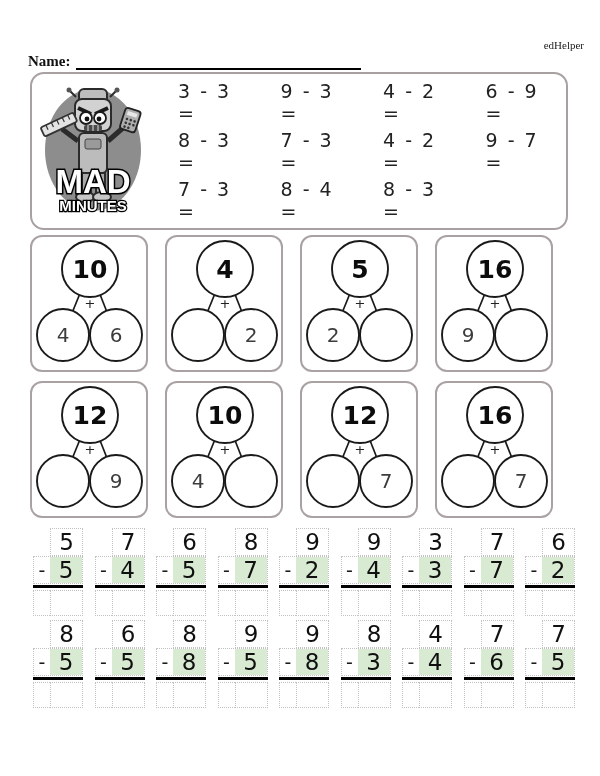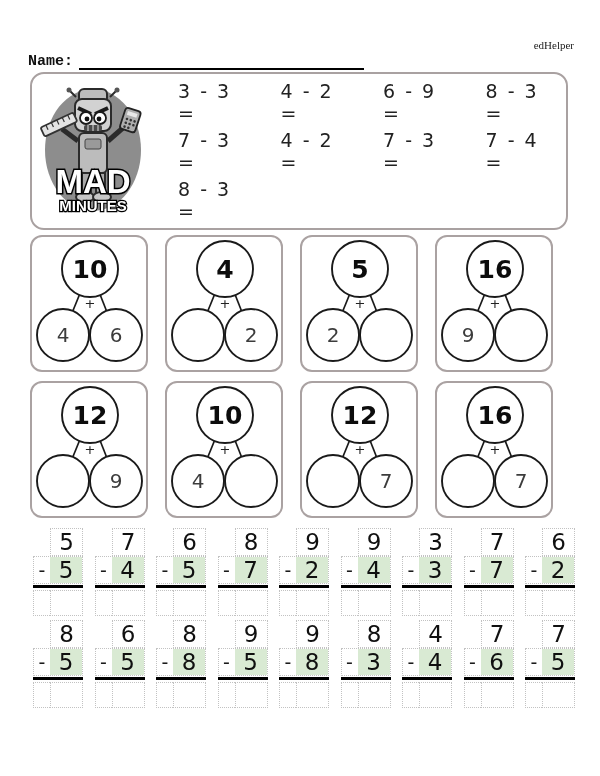--- a/index.html
+++ b/index.html
@@ -2,25 +2,25 @@
 <html><head>
 <meta charset="utf-8">
 <style>
   * { margin:0; padding:0; box-sizing:border-box; }
   html,body { background:#fff; }
   .page {
     position:relative; width:600px; height:776px; background:#fff;
     font-family:"Liberation Sans", sans-serif; color:#111; overflow:hidden;
   }
   .brand {
-    position:absolute; top:39px; right:26px;
+    position:absolute; top:39px; right:16px;
     font-family:"Liberation Serif", serif; font-size:11px; color:#222;
   }
   .name-row { position:absolute; top:53px; left:28px; display:flex; align-items:flex-end; }
-  .name-label { font-family:Liberation Mono, monospace; font-weight:bold; font-size:15px;text-align:center; }
+  .name-label { font-family:Liberation Serif, serif; font-weight:bold; font-size:15px;text-align:center; }
   .name-line { display:inline-block; width:285px; border-bottom:2px solid #000; height:14px; margin-left:6px; }
 
   
   .top-box {
     position:absolute; left:30px; top:72px; width:538px; height:158px;
     border:2px solid #a9a1a1; border-radius:14px; background:#fff;
   }
   .logo { position:absolute; left:8px; top:7px; width:106px; height:142px; }
   .hgrid {
     position:absolute; left:118px; top:4px; right:6px; bottom:4px;
@@ -145,27 +145,29 @@
         <rect x="56" y="92" width="9" height="20" fill="#a8a8a8" stroke="#2b2b2b" stroke-width="2"></rect>
         <ellipse cx="45" cy="116" rx="9" ry="5" fill="#c7c7c7" stroke="#2b2b2b" stroke-width="2"></ellipse>
         <ellipse cx="62" cy="116" rx="9" ry="5" fill="#c7c7c7" stroke="#2b2b2b" stroke-width="2"></ellipse>
 
         <text x="53" y="112" text-anchor="middle" font-family="Liberation Sans, sans-serif" font-size="33" font-weight="bold" fill="#fff" stroke="#000" stroke-width="3" style="paint-order:stroke">MAD</text>
         <text x="53" y="130" text-anchor="middle" font-family="Liberation Sans, sans-serif" font-size="15" font-weight="bold" fill="#fff" stroke="#000" stroke-width="2.4" style="paint-order:stroke">MINUTES</text>
       </svg>
     </div>
     <div class="hgrid">
         <div class="hproblem">3 - 3 =</div>
+        <div class="hproblem">9 - 3 =</div>
         <div class="hproblem">4 - 2 =</div>
         <div class="hproblem">6 - 9 =</div>
         <div class="hproblem">8 - 3 =</div>
         <div class="hproblem">7 - 3 =</div>
         <div class="hproblem">4 - 2 =</div>
+        <div class="hproblem">9 - 7 =</div>
         <div class="hproblem">7 - 3 =</div>
-        <div class="hproblem">7 - 4 =</div>
+        <div class="hproblem">8 - 4 =</div>
         <div class="hproblem">8 - 3 =</div>
       </div>
   </div>
 
   <div class="bond-row r1">
   <div class="card">
     <svg viewBox="0 0 114 133">
       <line x1="58" y1="32" x2="31" y2="98" stroke="#1a1a1a" stroke-width="1.7"></line>
       <line x1="58" y1="32" x2="84" y2="98" stroke="#1a1a1a" stroke-width="1.7"></line>
       <circle class="c-total" cx="58" cy="32" r="28" fill="#fff" stroke="#1a1a1a" stroke-width="1.9"></circle>

